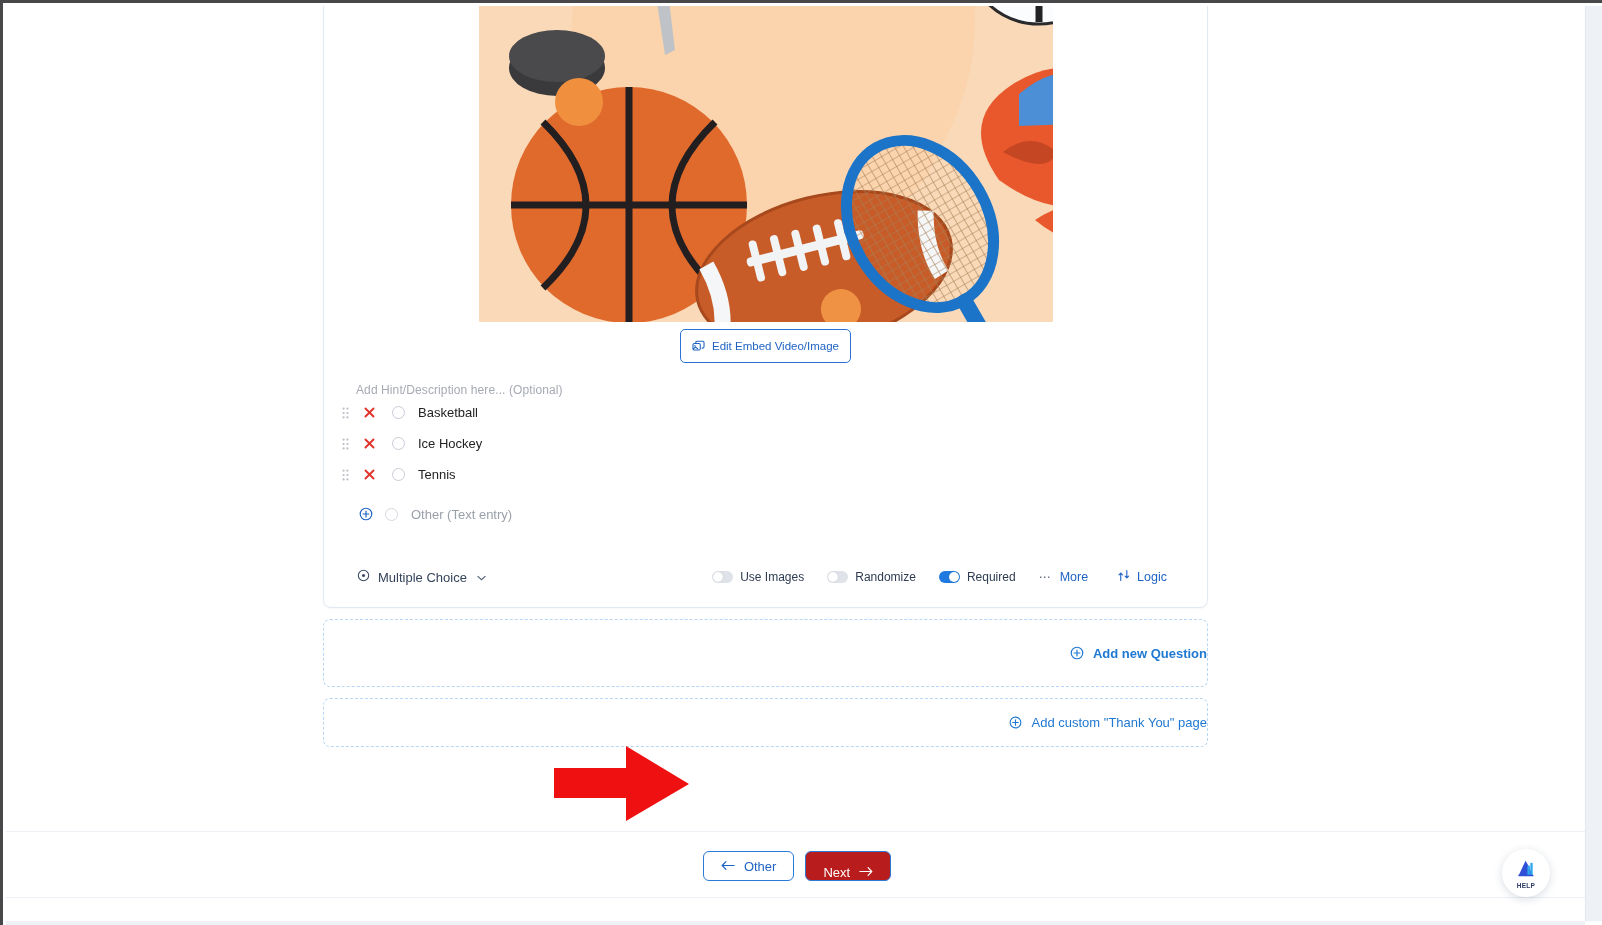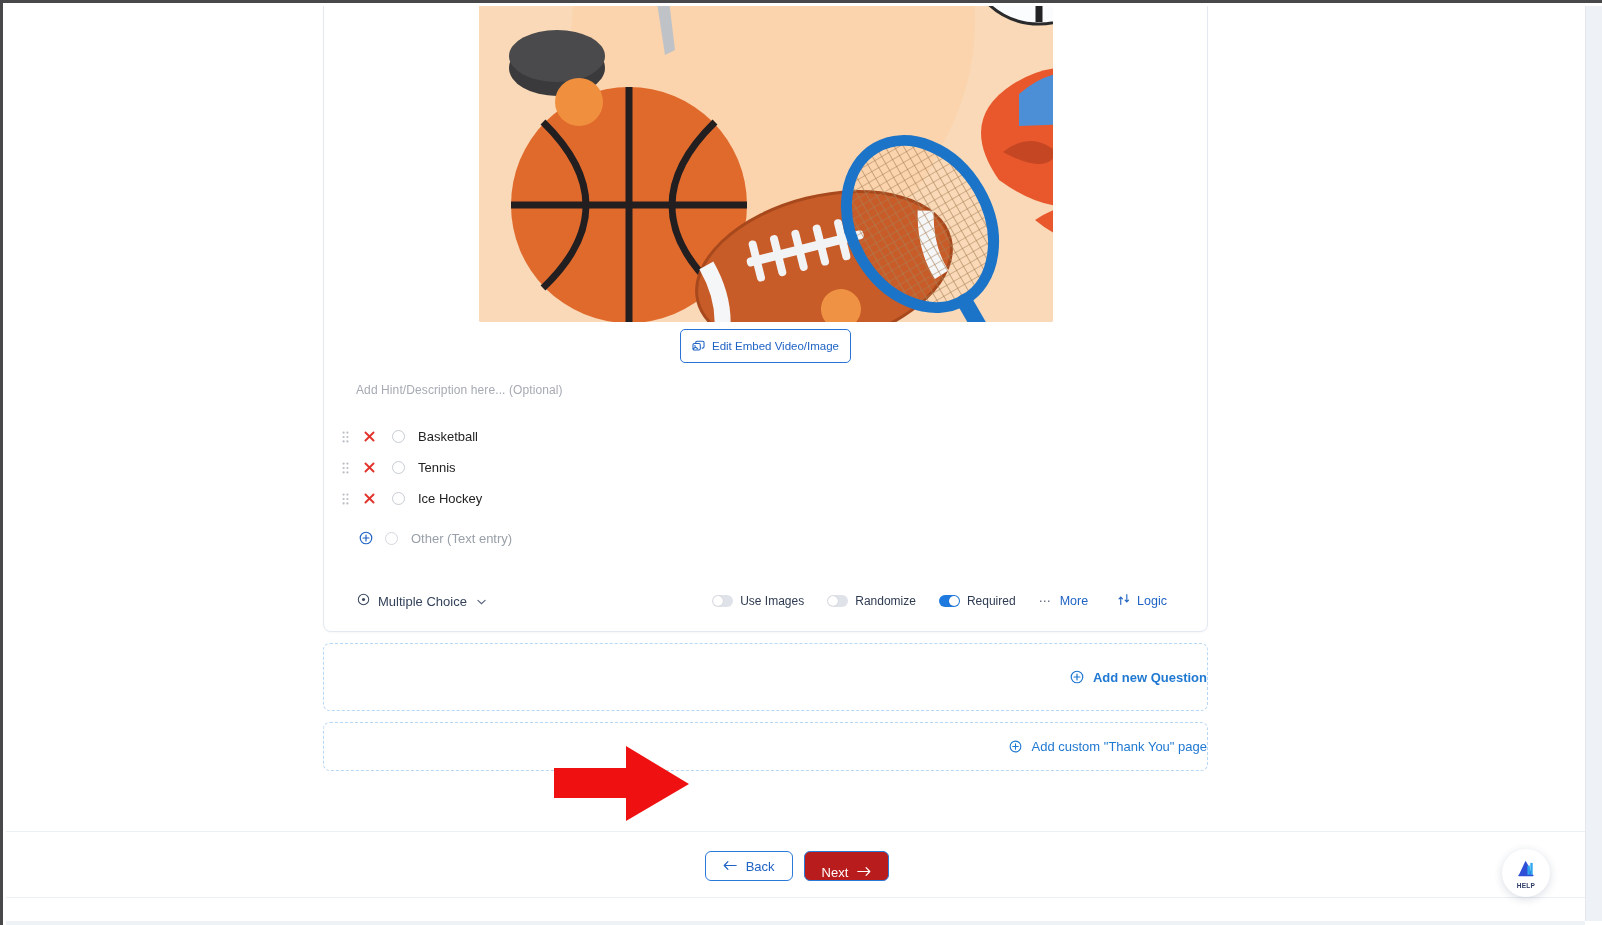--- a/index.html
+++ b/index.html
@@ -126,21 +126,21 @@
   .hint-row {
     padding: 20px 32px 0 32px;
   }
   .hint-text {
     font-size: 12px;
     color: #a6aab3;
     letter-spacing: .1px;
   }
 
   
-  .options { margin-top: 24px; padding-left: 10px; }
+  .options { padding-left: 10px; }
 
   .opt-row {
     display: flex;
     align-items: center;
     height: 31px;
   }
   .grip {
     width: 22px;
     display: flex;
     justify-content: center;
@@ -549,41 +549,41 @@
                 <circle cx="1.6" cy="10.4" r="1.1"></circle>
                   <circle cx="5.4" cy="10.4" r="1.1"></circle>
               </svg>
             </span>
             <span class="del-x">
               <svg width="11" height="11" viewBox="0 0 12 12" stroke="#e1342c" stroke-width="2.1" stroke-linecap="round">
                 <path d="M1.6 1.6 10.4 10.4M10.4 1.6 1.6 10.4"></path>
               </svg>
             </span>
             <span class="radio"></span>
-            <span class="opt-label">Tennis</span>
+            <span class="opt-label">Ice Hockey</span>
           </div>
 
           <div class="opt-row">
             <span class="grip">
               <svg width="7" height="12" viewBox="0 0 7 12" fill="#b9bdc6">
                 <circle cx="1.6" cy="1.6" r="1.1"></circle>
                   <circle cx="5.4" cy="1.6" r="1.1"></circle>
                 <circle cx="1.6" cy="6" r="1.1"></circle>
                   <circle cx="5.4" cy="6" r="1.1"></circle>
                 <circle cx="1.6" cy="10.4" r="1.1"></circle>
                   <circle cx="5.4" cy="10.4" r="1.1"></circle>
               </svg>
             </span>
             <span class="del-x">
               <svg width="11" height="11" viewBox="0 0 12 12" stroke="#e1342c" stroke-width="2.1" stroke-linecap="round">
                 <path d="M1.6 1.6 10.4 10.4M10.4 1.6 1.6 10.4"></path>
               </svg>
             </span>
             <span class="radio"></span>
-            <span class="opt-label">Ice Hockey</span>
+            <span class="opt-label">Tennis</span>
           </div>
 
 
           <div class="other-row">
             <span class="plus-circ">
               <svg width="14" height="14" viewBox="0 0 16 16" fill="none" stroke="#1f63c4" stroke-width="1.35">
                 <circle cx="8" cy="8" r="6.6"></circle>
                 <path d="M8 4.6v6.8M4.6 8h6.8" stroke-linecap="round"></path>
               </svg>
             </span>
@@ -685,21 +685,21 @@
 
     <div id="footer-divider"></div>
 
     <div id="footer-nav">
       <button class="nav-btn" id="back-button">
         <span>
           <svg width="14" height="11" viewBox="0 0 16 12" fill="none" stroke="#1f63c4" stroke-width="1.4" stroke-linecap="round" stroke-linejoin="round">
             <path d="M15 6H1.6M5.6 1.6 1.4 6l4.2 4.4"></path>
           </svg>
         </span>
-        <span>Back</span>
+        <span>Other</span>
       </button>
       <button class="nav-btn" id="next-button">
         <span>Next</span>
         <span>
           <svg width="14" height="11" viewBox="0 0 16 12" fill="none" stroke="#ffffff" stroke-width="1.4" stroke-linecap="round" stroke-linejoin="round">
             <path d="M1 6h13.4M10.4 1.6 14.6 6l-4.2 4.4"></path>
           </svg>
         </span>
       </button>
     </div>

